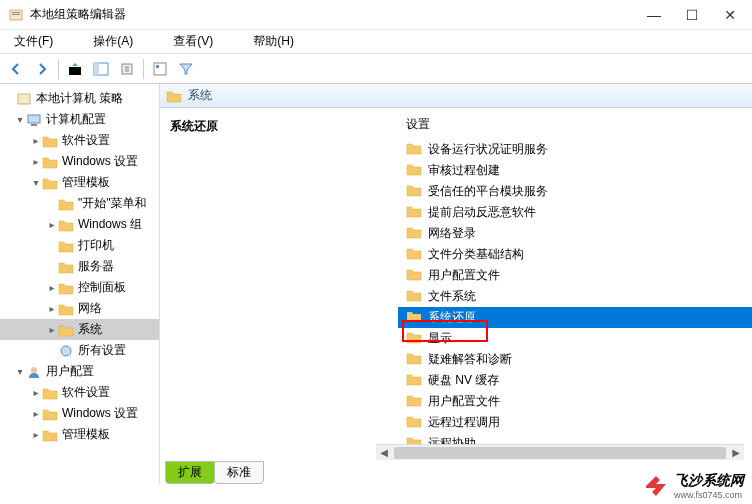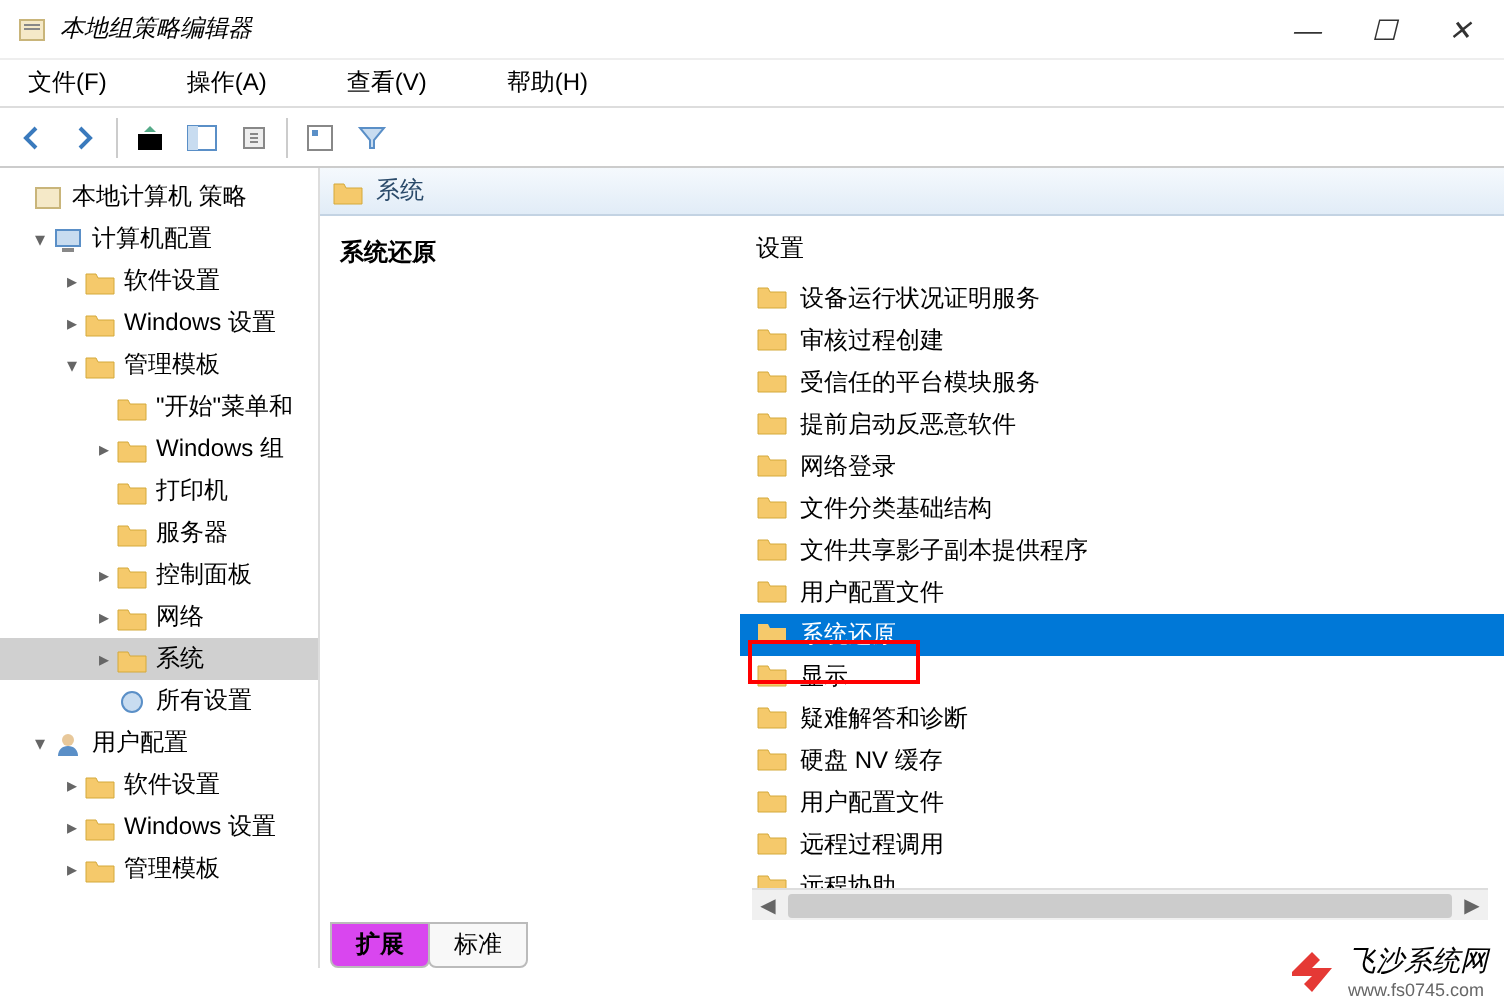--- a/index.html
+++ b/index.html
@@ -1,18 +1,18 @@
 <!DOCTYPE html>
 <html><head>
 <meta charset="utf-8">
 <style>
 * { box-sizing: border-box; margin: 0; padding: 0; font-family: "Microsoft YaHei", "Segoe UI", sans-serif; }
 body { width: 752px; height: 504px; background: #fff; position: relative; overflow: hidden; }
 
-.titlebar { height: 30px; display: flex; align-items: center; padding: 0 8px; border-bottom: 1px solid #eee; font-style: italic; }
+.titlebar { height: 30px; display: flex; align-items: center; padding: 0 8px; border-bottom: 1px solid #eee; }
 .titlebar .app-icon { width: 16px; height: 16px; margin-right: 6px; }
 .titlebar .title { font-size: 12px; flex: 1; }
 .titlebar .win-btns { display: flex; gap: 18px; margin-right: 4px; }
 .titlebar .win-btn { font-size: 14px; color: #333; cursor: default; width: 20px; text-align: center; }
 
 .menubar { height: 24px; display: flex; align-items: center; padding: 0 6px; border-bottom: 1px solid #ddd; gap: 24px; }
 .menubar .menu-item { font-size: 12px; padding: 2px 8px; cursor: default; }
 
 .toolbar { height: 30px; display: flex; align-items: center; padding: 0 4px; border-bottom: 1px solid #ccc; gap: 2px; }
 .toolbar .tb-btn { width: 24px; height: 22px; display: flex; align-items: center; justify-content: center; cursor: default; }
@@ -27,34 +27,34 @@
 .indent-0 { padding-left: 4px; }
 .indent-1 { padding-left: 14px; }
 .indent-2 { padding-left: 30px; }
 .indent-3 { padding-left: 46px; }
 
 .content-pane { flex: 1; display: flex; flex-direction: column; position: relative; }
 .content-header { height: 24px; background: linear-gradient(#f5f9fd, #e1ecf7); border-bottom: 1px solid #c3d3e3; display: flex; align-items: center; padding: 0 6px; font-size: 12px; color: #2a4a6a; }
 .content-header .hdr-icon { width: 16px; height: 14px; margin-right: 6px; }
 .content-body { flex: 1; display: flex; overflow: hidden; }
 .left-col { width: 210px; padding: 10px; font-size: 12px; font-weight: bold; }
-.right-col { flex: 1; padding: 6px 0; overflow: hidden; position: relative; }
+.right-col { flex: 1; padding: 6px 0; overflow: hidden; position: relative; margin-left: 28px; }
 .col-header { font-size: 12px; padding: 2px 8px 6px; }
 .list-item { display: flex; align-items: flex-start; font-size: 12px; padding: 2px 8px; cursor: default; }
 .list-item .li-icon { width: 16px; height: 14px; margin-right: 6px; flex-shrink: 0; }
 .list-item.selected { background: #0078d7; color: #fff; }
 .highlight-box { position: absolute; border: 2px solid red; pointer-events: none; }
 
 .tabs-row { position: absolute; bottom: 20px; left: 165px; height: 22px; display: flex; align-items: flex-end; font-size: 12px; }
 .tab { padding: 2px 12px; border: 1px solid #bbb; border-top-left-radius: 0; border-top-right-radius: 0; border-bottom-left-radius: 4px; border-bottom-right-radius: 4px; background: #f8f8f8; cursor: default; margin-right: -1px; }
-.tab.active { background: #d946ef; font-weight: bold; }
+.tab.active { background: #84cc16; }
 
 .watermark { position: absolute; right: 8px; bottom: 4px; display: flex; align-items: center; gap: 4px; }
 .watermark .wm-icon { width: 28px; height: 28px; }
-.watermark .wm-text { font-size: 14px; font-weight: normal; font-style: italic; }
+.watermark .wm-text { font-size: 14px; font-weight: bold; font-style: italic; }
 .watermark .wm-sub { font-size: 9px; color: #666; display: block; }
 
 .hscroll { position: absolute; bottom: 44px; left: 376px; right: 8px; height: 16px; background: #f0f0f0; display: flex; align-items: center; border-top: 1px solid #ddd; }
 .hscroll .arrow { width: 16px; text-align: center; font-size: 10px; color: #666; }
 .hscroll .thumb { flex: 1; height: 12px; background: #ccc; border-radius: 2px; margin: 0 2px; }
 
 svg.folder { fill: #f5c96b; stroke: #d4a93a; stroke-width: 0.5; }
 svg.computer { fill: #5a8fc7; }
 </style>
 </head>
@@ -295,27 +295,27 @@
         <div class="list-item">
             <svg class="li-icon folder" viewBox="0 0 16 14">
               <path d="M1 3h5l1 2h8v8H1z"></path>
             </svg>
             <span>文件分类基础结构</span>
           </div>
         <div class="list-item">
             <svg class="li-icon folder" viewBox="0 0 16 14">
               <path d="M1 3h5l1 2h8v8H1z"></path>
             </svg>
-            <span>文件共享影子副本提供程序</span>
-          </div>
-        <div class="list-item">
-            <svg class="li-icon folder" viewBox="0 0 16 14">
-              <path d="M1 3h5l1 2h8v8H1z"></path>
-            </svg>
             <span>用户配置文件</span>
+          </div>
+        <div class="list-item">
+            <svg class="li-icon folder" viewBox="0 0 16 14">
+              <path d="M1 3h5l1 2h8v8H1z"></path>
+            </svg>
+            <span>文件系统</span>
           </div>
         <div class="list-item selected">
             <svg class="li-icon" viewBox="0 0 16 14">
               <path d="M1 3h5l1 2h8v8H1z" fill="#f5c96b"></path>
             </svg>
             <span>系统还原</span>
           </div>
         <div class="list-item">
             <svg class="li-icon folder" viewBox="0 0 16 14">
               <path d="M1 3h5l1 2h8v8H1z"></path>

